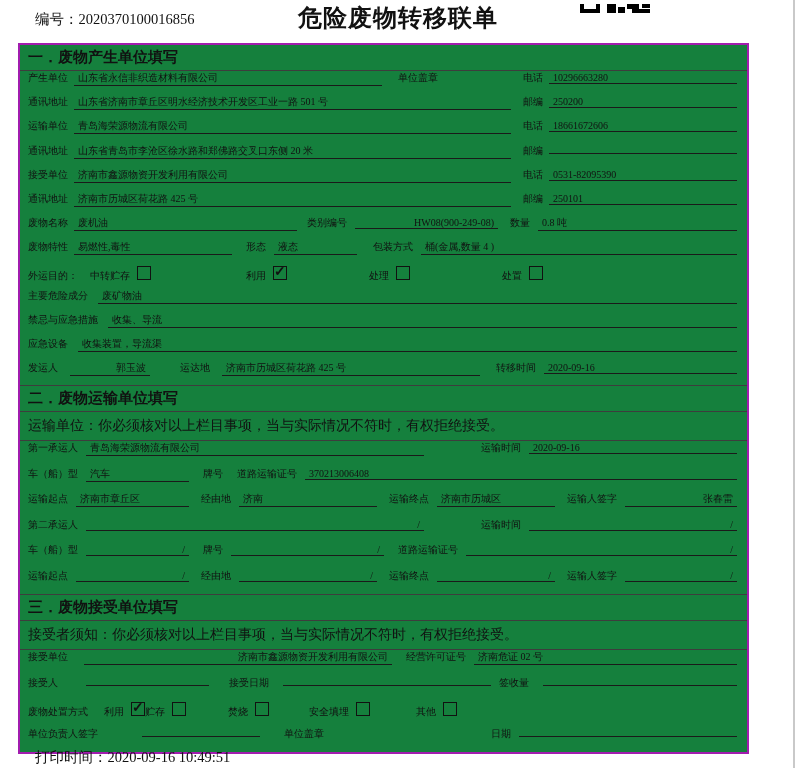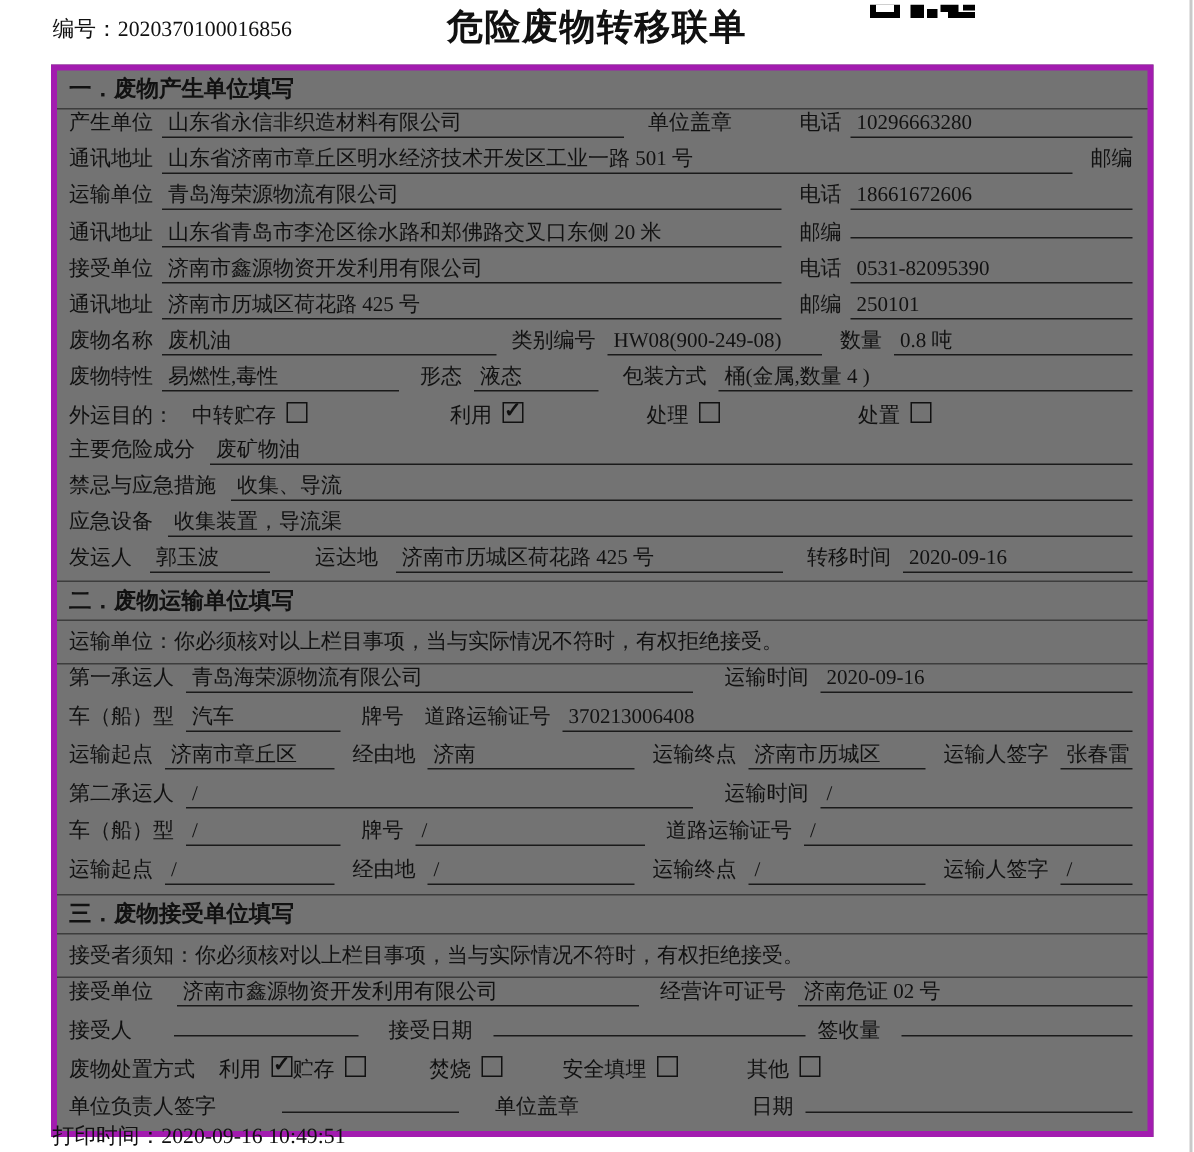--- a/index.html
+++ b/index.html
@@ -6,33 +6,33 @@
   body{width:796px;height:768px;position:relative;overflow:hidden;
        font-family:"Liberation Serif","DejaVu Serif",serif;color:#111;}
   .page-edge{position:absolute;right:1px;top:0;width:2px;height:768px;background:#c9c9c9;}
   
   .doc-header{position:relative;height:42px;}
   .serial{position:absolute;left:35px;top:10px;font-size:14.5px;}
   .doc-title{position:absolute;left:0;right:0;top:2px;text-align:center;
              font-size:24px;font-weight:bold;letter-spacing:1px;}
   .qr-frag{position:absolute;left:580px;top:0;}
   
-  .form-box{position:absolute;left:34px;top:43px;width:727px;border:4px solid #a21caf;background:#737373;}
+  .form-box{position:absolute;left:18px;top:43px;width:727px;border:2px solid #a21caf;background:#15803d;}
   .section{border-top:1.6px solid #3d3d3d;}
   .section:first-child{border-top:none;}
   .sec-head{font-size:15px;font-weight:bold;padding:3px 8px 3px 8px;height:19px;
             border-bottom:1.6px solid #3d3d3d;display:flex;align-items:center;}
   .notice{font-size:14px;padding:5px 8px;border-bottom:1.4px solid #3d3d3d;}
   .row{display:flex;align-items:baseline;height:24.2px;padding:0 10px 0 8px;
-       font-size:14px;white-space:nowrap;}
+       font-size:10px;white-space:nowrap;}
   .row.tall{height:25.5px;}
   .lbl{flex:none;}
   .u{border-bottom:1px solid #1a1a1a;padding:0 4px;overflow:hidden;flex:none;}
   .u.fill{flex:1;}
-  .u.c{text-align:left;}
+  .u.c{text-align:right;}
   .sp{flex:1;}
   
   .w72{width:72px}.w75{width:75px}.w95{width:95px}.w105{width:105px}.w110{width:110px}
   .w115{width:115px}.w130{width:130px}.w135{width:135px}.w145{width:145px}.w150{width:150px}
   .w180{width:180px}.w200{width:200px}.w210{width:210px}.w215{width:215px}.w250{width:250px}
   .w300{width:300px}.w330{width:330px}
   
   .cb{display:inline-block;width:12px;height:12px;border:1.4px solid #111;
       margin-left:7px;position:relative;top:1px;}
   .cb.checked::after{content:"\2713";position:absolute;left:0px;top:-4px;font-size:14px;font-weight:bold;}
@@ -72,20 +72,21 @@
       <span class="lbl" style="margin-left:16px">单位盖章</span>
       <span class="sp"></span>
       <span class="lbl">电话</span>
       <span class="u w180" style="margin-left:6px">10296663280</span>
     </div>
 
     <div class="row">
       <span class="lbl">通讯地址</span>
       <span class="u fill" style="margin-left:6px">山东省济南市章丘区明水经济技术开发区工业一路 501 号</span>
       <span class="lbl" style="margin-left:12px">邮编</span>
+      <span class="u w180" style="margin-left:6px">250200</span>
     </div>
 
     <div class="row">
       <span class="lbl">运输单位</span>
       <span class="u fill" style="margin-left:6px">青岛海荣源物流有限公司</span>
       <span class="lbl" style="margin-left:12px">电话</span>
       <span class="u w180" style="margin-left:6px">18661672606</span>
     </div>
 
     <div class="row">

